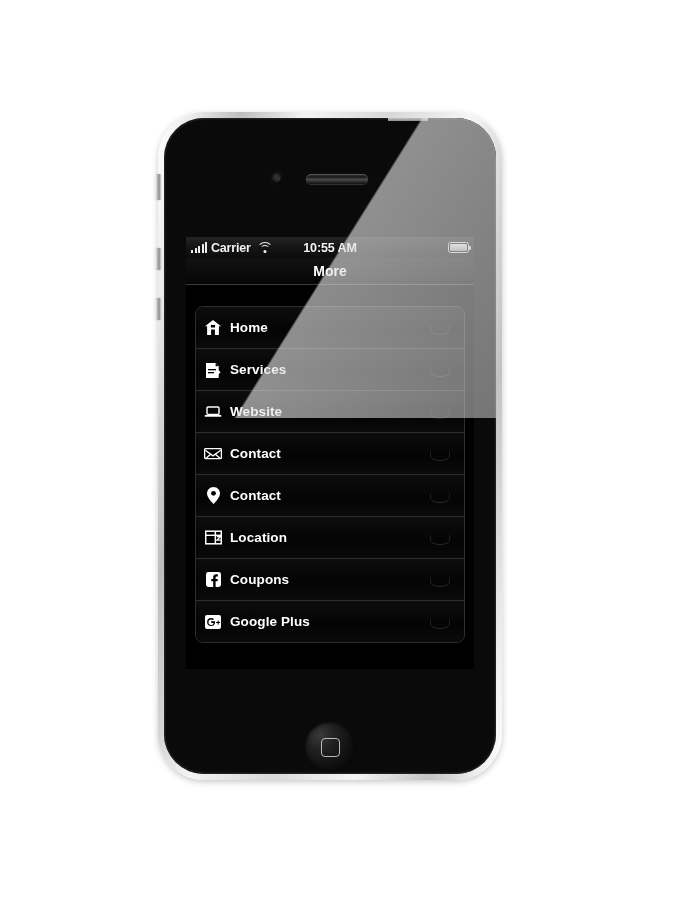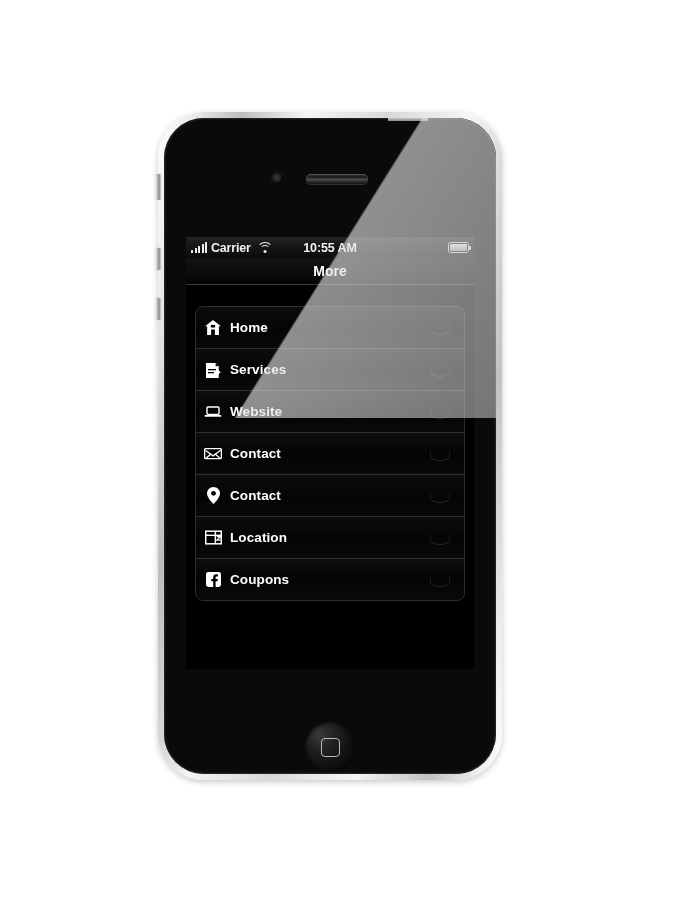--- a/index.html
+++ b/index.html
@@ -344,20 +344,31 @@
             <div class="list-item">
               <span class="item-icon">
                 <svg width="15" height="15" viewBox="0 0 15 15" fill="#fff">
                   <rect width="15" height="15" rx="2.4"></rect>
                   <path d="M9.6 15V9.2h1.9l.3-2.3H9.6V5.5c0-.65.2-1.1 1.1-1.1h1.2V2.4C11.6 2.35 10.9 2.3 10.1 2.3 8.4 2.3 7.2 3.3 7.2 5.2v1.7H5.3v2.3h1.9V15h2.4z" fill="#000"></path>
                 </svg>
               </span>
               <span class="item-label">Coupons</span>
               <span class="item-arc"></span>
             </div>
+            <div class="list-item">
+              <span class="item-icon">
+                <svg width="16" height="14" viewBox="0 0 16 14" fill="#fff">
+                  <rect width="16" height="14" rx="2"></rect>
+                  <path d="M6.2 6.2v1.7h2.4c-.12.95-1.05 2.1-2.4 2.1a2.7 2.7 0 1 1 0-5.4c.77 0 1.3.33 1.6.62l1.23-1.2C8.25 3.35 7.35 2.9 6.2 2.9a4.1 4.1 0 1 0 0 8.2c2.37 0 3.93-1.66 3.93-4 0-.33-.03-.6-.08-.9H6.2z" fill="#000"></path>
+                  <path d="M12.6 5.4h1.1v1.55h1.5v1.1h-1.5V9.6h-1.1V8.05h-1.5v-1.1h1.5V5.4z" fill="#000"></path>
+                </svg>
+              </span>
+              <span class="item-label">Google Plus</span>
+              <span class="item-arc"></span>
+            </div>
           </div>
       </div>
 
     </div>
 
     <div id="home-button">
       <div id="home-button-glyph"></div>
     </div>
 
     <div class="phone-gloss"></div>

